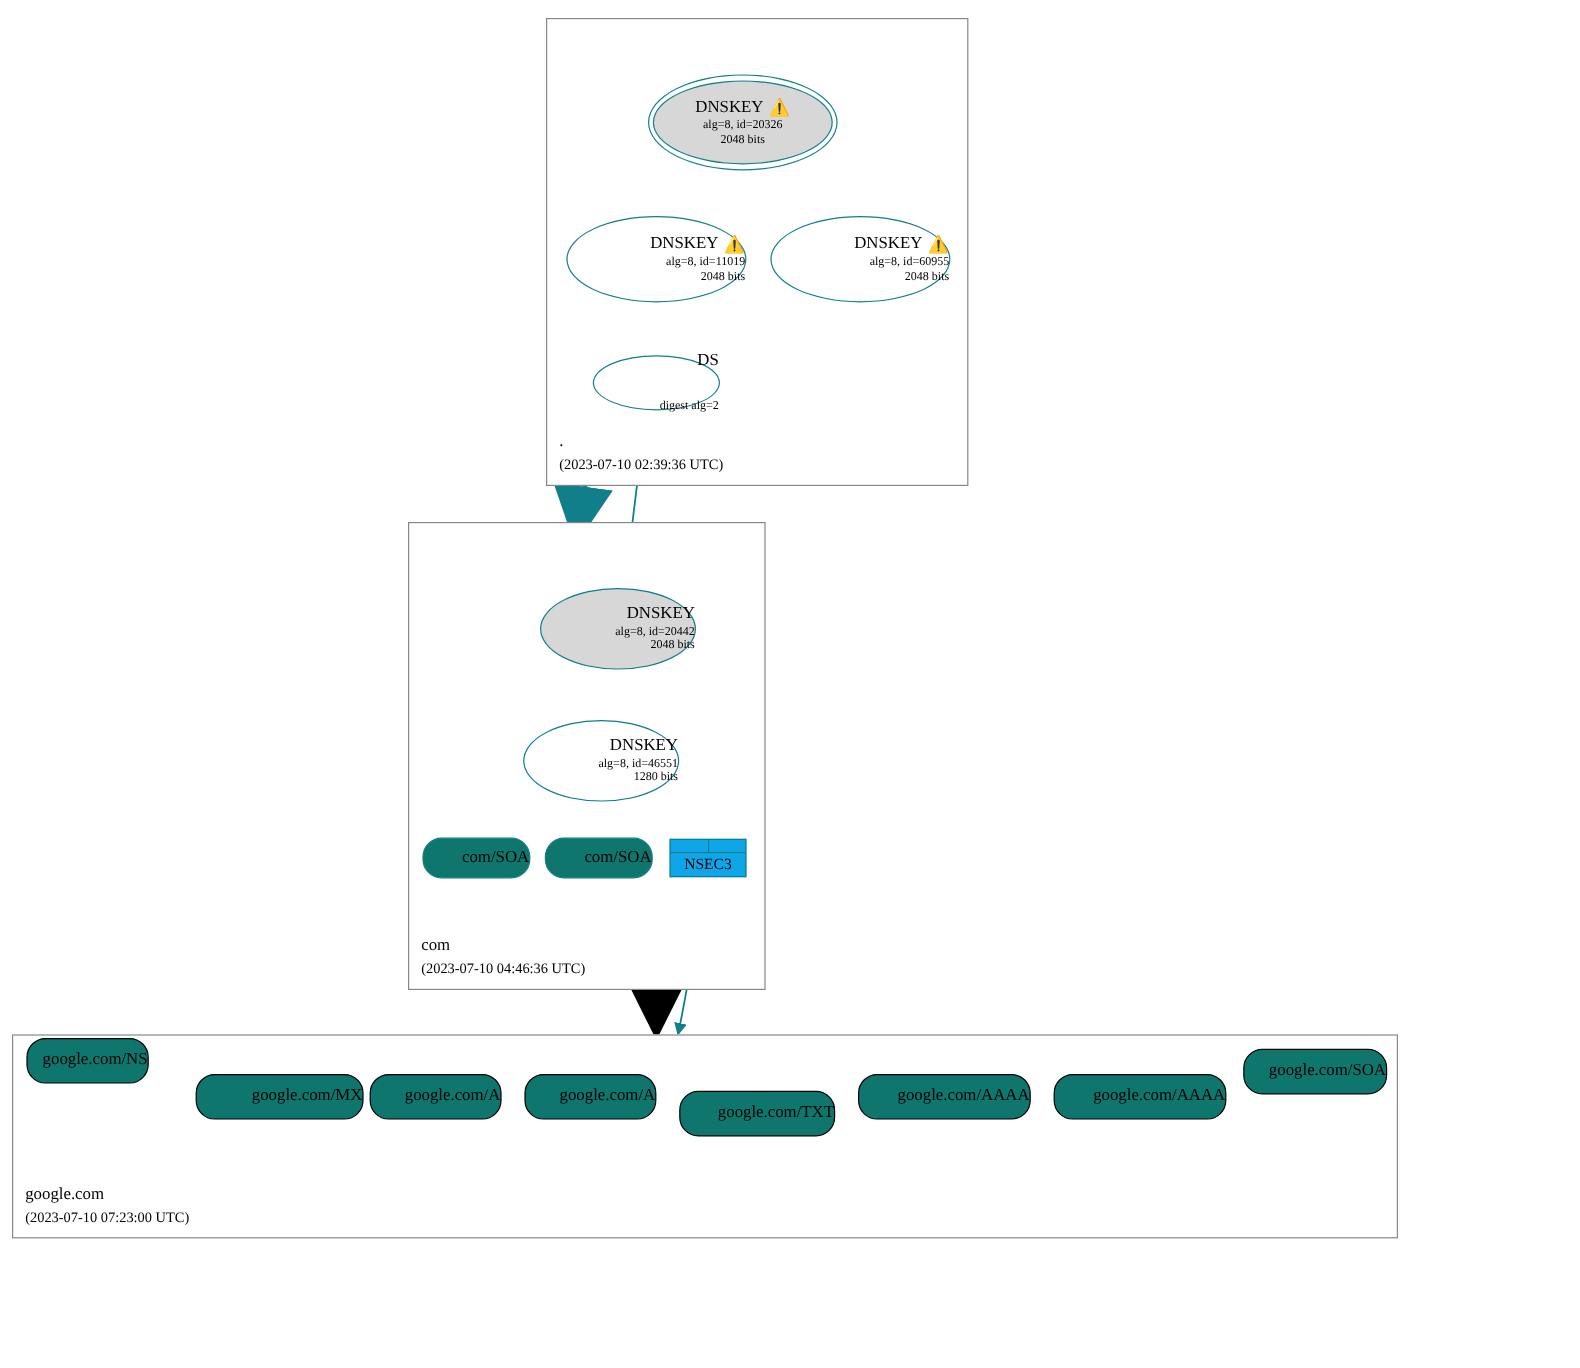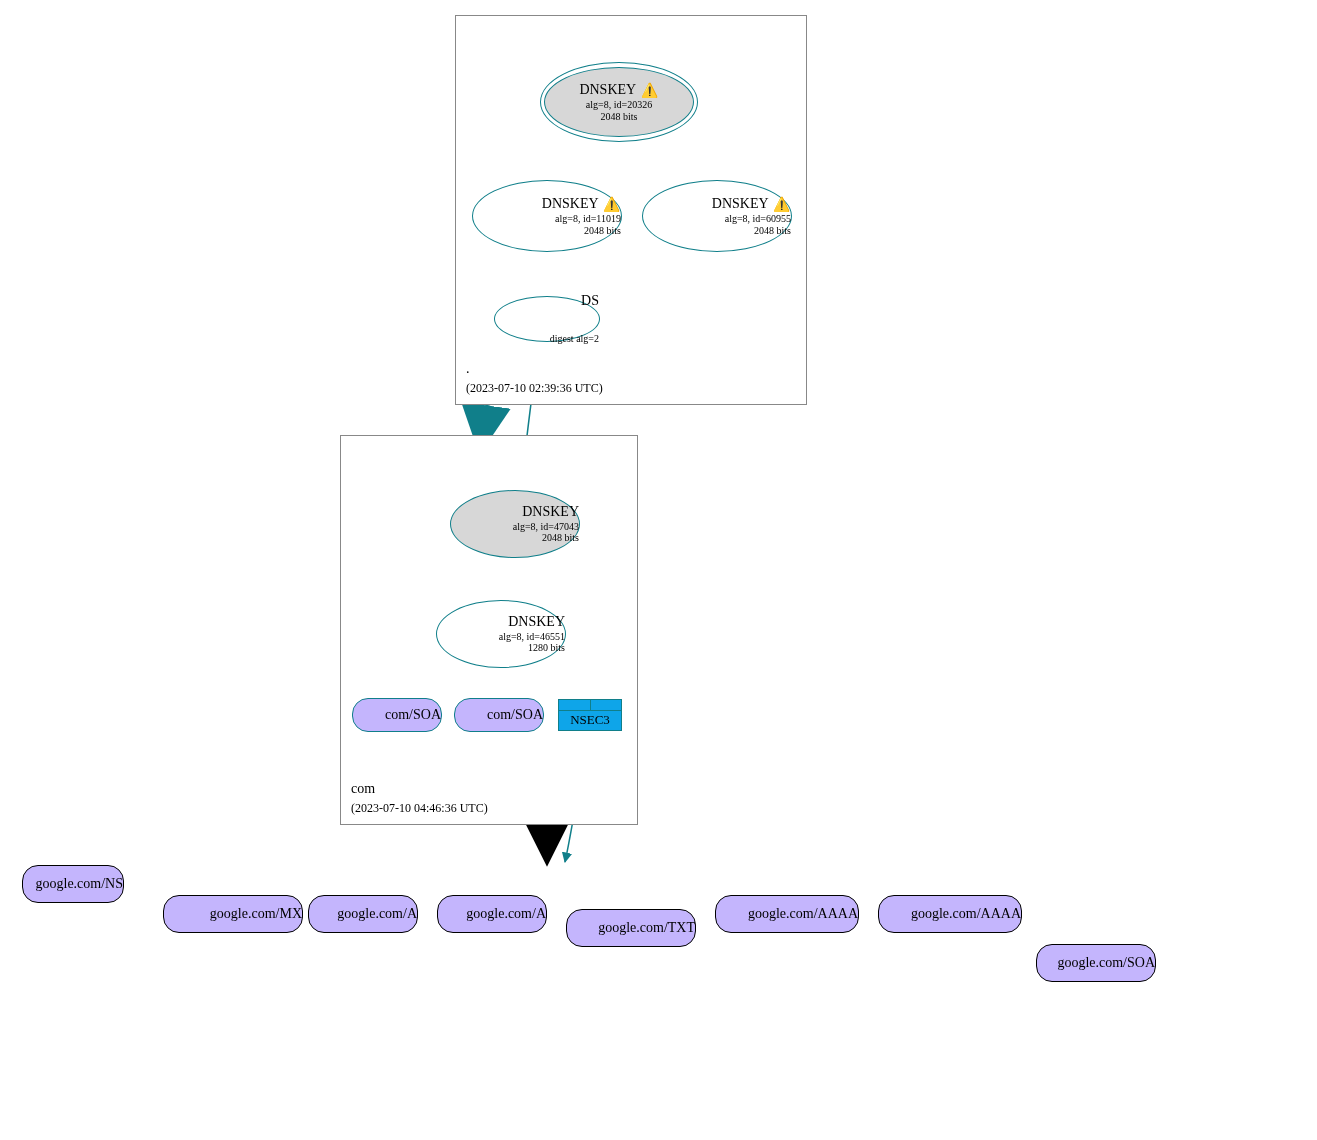--- a/index.html
+++ b/index.html
@@ -86,21 +86,21 @@
     height: calc(100% - 8px);
     margin: 4px auto;
     display: flex;
     flex-direction: column;
     align-items: center;
     justify-content: center;
   }
 
   .roundrect {
     border-radius: 16px;
-    background: #c4b5fd;
+    background: #0f766e;
   }
   .roundrect.teal {
     border: 1.5px solid #107f8a;
   }
   .roundrect.black {
     border: 1.5px solid #000000;
   }
 
   .nsec3-box {
     position: absolute;
@@ -186,20 +186,26 @@
     </div>
   </div>
 
   <div class="zone" style="left:340px; top:435px; width:298px; height:390px;">
     <div class="zone-label">
       <span>com</span><br>
       <span class="ts">(2023-07-10 04:46:36 UTC)</span>
     </div>
   </div>
 
+  <div class="zone" style="left:10px; top:862px; width:1155px; height:170px;">
+    <div class="zone-label">
+      <span>google.com</span><br>
+      <span class="ts">(2023-07-10 07:23:00 UTC)</span>
+    </div>
+  </div>
 
   <div class="node dbl-ring" style="left:540px; top:62px; width:158px; height:80px;">
     <div class="dbl-inner">
       <div class="title">
         <span>DNSKEY</span>
         <span class="warn">⚠️</span>
       </div>
       <div class="sub">alg=8, id=20326</div>
       <div class="sub">2048 bits</div>
     </div>
@@ -223,21 +229,21 @@
     <div class="sub">2048 bits</div>
   </div>
 
   <div class="node ellipse ellipse-teal" style="left:494px; top:296px; width:106px; height:46px;gap:24px;">
     <div class="title">DS</div>
     <div class="sub">digest alg=2</div>
   </div>
 
   <div class="node ellipse ellipse-teal filled" style="left:450px; top:490px; width:130px; height:68px;">
     <div class="title">DNSKEY</div>
-    <div class="sub">alg=8, id=47043</div>
+    <div class="sub">alg=8, id=20442</div>
     <div class="sub">2048 bits</div>
   </div>
 
   <div class="node ellipse ellipse-teal" style="left:436px; top:600px; width:130px; height:68px;">
     <div class="title">DNSKEY</div>
     <div class="sub">alg=8, id=46551</div>
     <div class="sub">1280 bits</div>
   </div>
 
   <div class="node roundrect teal" style="left:352px; top:698px; width:90px; height:34px;">
@@ -270,17 +276,17 @@
   </div>
   <div class="node roundrect black" style="left:566px; top:895px; width:130px; height:38px;margin-top:14px;">
     <span>google.com/TXT</span>
   </div>
   <div class="node roundrect black" style="left:715px; top:895px; width:144px; height:38px;">
     <span>google.com/AAAA</span>
   </div>
   <div class="node roundrect black" style="left:878px; top:895px; width:144px; height:38px;">
     <span>google.com/AAAA</span>
   </div>
-  <div class="node roundrect black" style="left:1036px; top:944px; width:120px; height:38px;">
+  <div class="node roundrect black" style="left:1036px; top:874px; width:120px; height:38px;">
     <span>google.com/SOA</span>
   </div>
 
 </div>
 
 </body></html>

